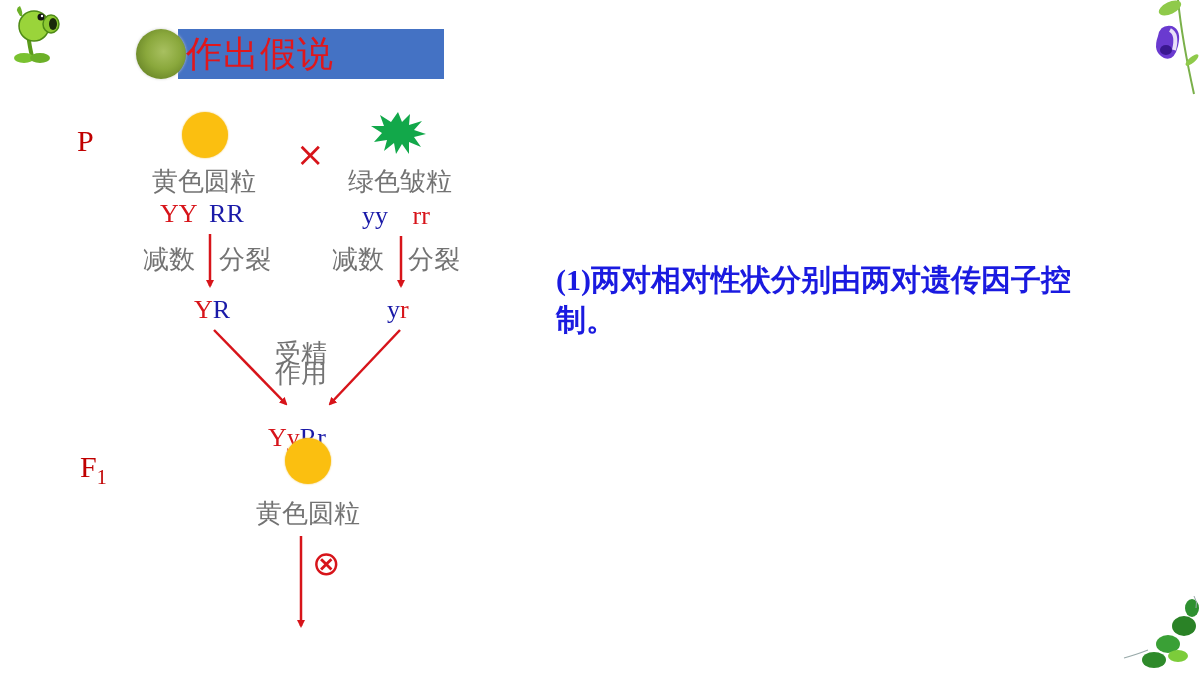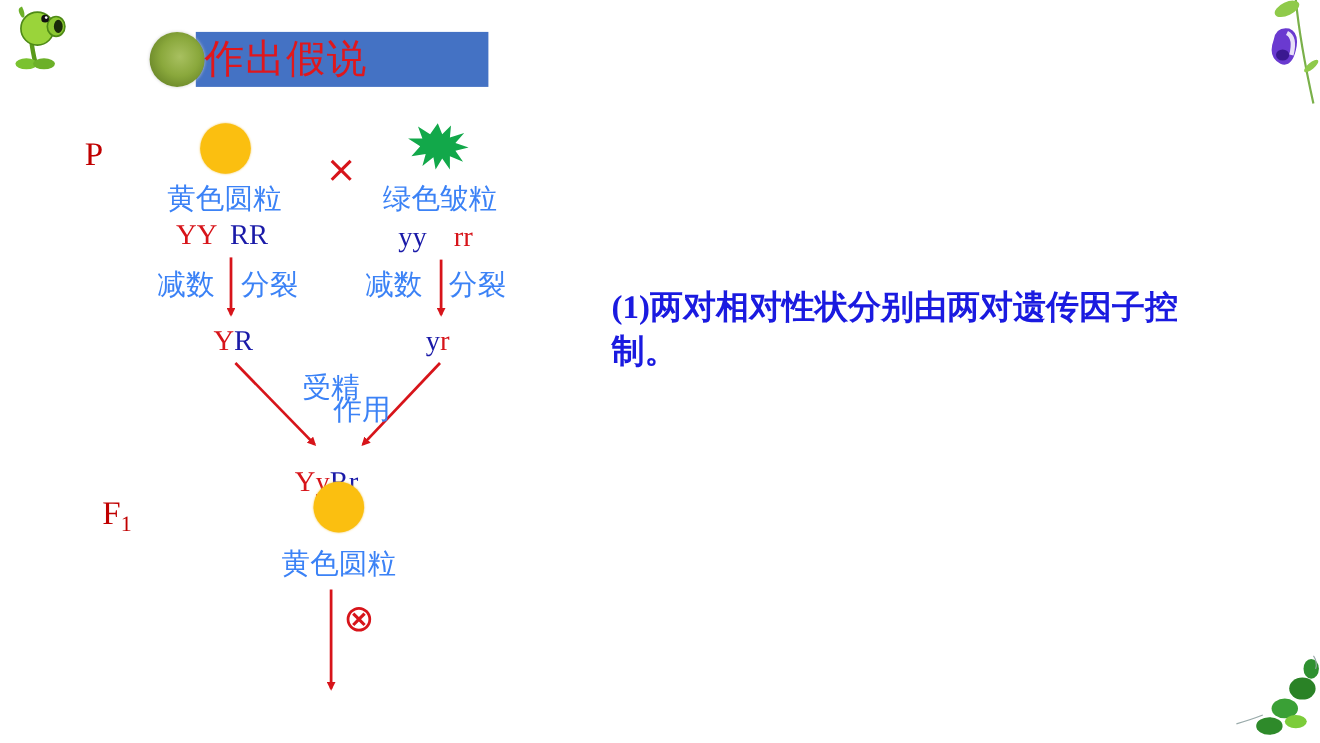--- a/index.html
+++ b/index.html
@@ -1,20 +1,20 @@
 <!DOCTYPE html>
 <html><head>
   <meta charset="utf-8">
   <style>
     html, body { margin:0; padding:0; }
     body { width:1200px; height:675px; background:#ffffff; position:relative; overflow:hidden;
            font-family:"DejaVu Sans","Liberation Sans",sans-serif; }
     .abs { position:absolute; }
     .serif { font-family:"Liberation Serif","DejaVu Serif",serif; }
-    .cn { font-family:"DejaVu Sans","Liberation Sans",sans-serif; color:#3b82f6; }
+    .cn { font-family:"DejaVu Sans","Liberation Sans",sans-serif; color:#737373; }
     .title-bar { left:178px; top:29px; width:266px; height:50px; background:#4472c4; }
     .title-ball { left:136px; top:29px; width:50px; height:50px; border-radius:50%;
       background:radial-gradient(circle at 55% 45%, #a8c060 0%, #8aa83c 45%, #6d8a2a 75%, #e8eee0 80%, #ffffff 100%);
       box-shadow:0 0 3px #ccc; }
     .title-text { left:186px; top:30px; font-size:36px; color:#e0171c; line-height:48px; letter-spacing:1px; }
     .gen-label { font-size:30px; color:#c00000; }
     .red { color:#d7141a; }
     .blue { color:#1a1aa8; }
     .yellow-ball { width:46px; height:46px; border-radius:50%; background:#fbbf10; box-shadow:0 0 2px #f0c040; }
     .label-cn { font-size:26px; line-height:30px; white-space:nowrap; }
@@ -109,27 +109,27 @@
 </svg>
 
 <div class="abs geno serif" style="left:194px;top:296px;">
   <span class="red">Y</span><span class="blue">R</span>
 </div>
 <div class="abs geno serif" style="left:387px;top:296px;">
   <span class="blue">y</span><span class="red">r</span>
 </div>
 
 <div class="abs label-cn cn" style="left:275px;top:338px;">受精</div>
-<div class="abs label-cn cn" style="left:275px;top:358px;margin-left:28px;">作用</div>
+<div class="abs label-cn cn" style="left:275px;top:358px;">作用</div>
 
 <div class="abs geno serif" style="left:268px;top:408px;margin-top:16px;">
   <span class="red">Y</span><span class="red">y</span><span class="blue">R</span><span class="blue">r</span>
 </div>
 
-<div class="abs serif gen-label" style="left:93px;top:450px;">
+<div class="abs serif gen-label" style="left:80px;top:450px;">
   <span>F</span><sub style="font-size:20px;">1</sub>
 </div>
 <div class="abs yellow-ball" style="left:285px;top:438px;"></div>
 <div class="abs label-cn cn" style="left:256px;top:498px;">黄色圆粒</div>
 
 <div class="abs red" style="left:312px;top:544px;font-size:34px;line-height:38px;">⊗</div>
 
 <div class="abs hyp">
   <span class="num">(1)</span><span>两对相对性状分别由两对遗传因子控制。</span>
 </div>

